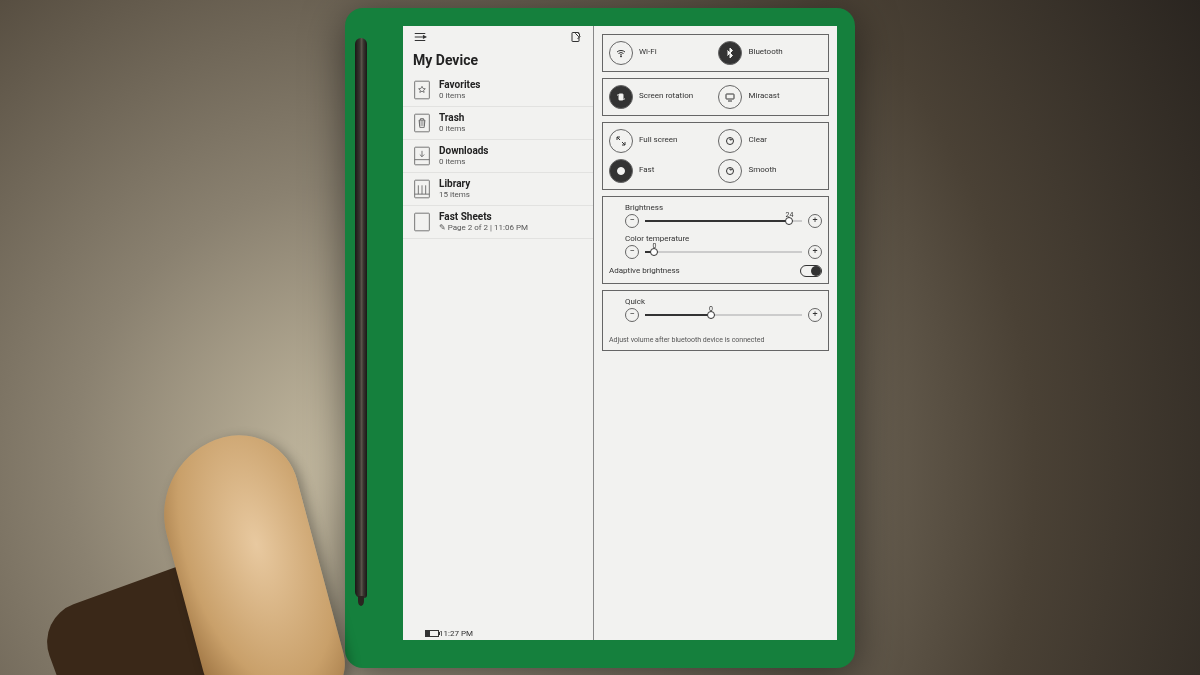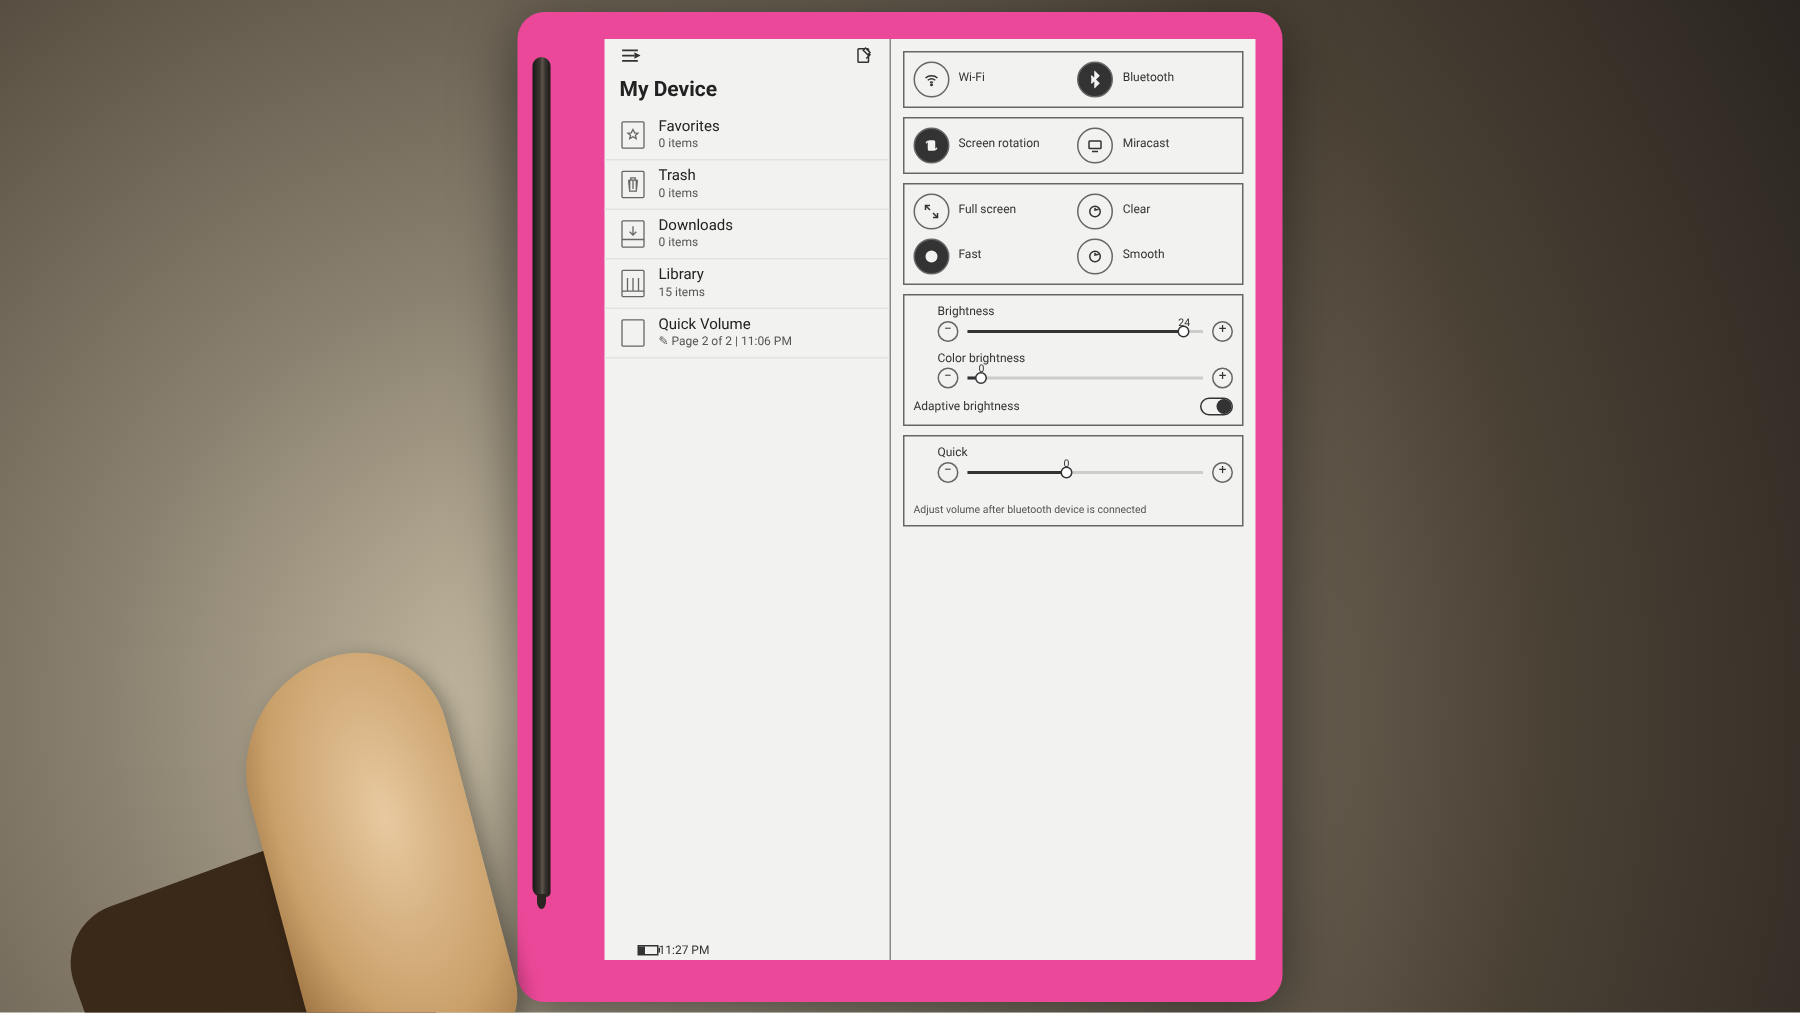--- a/index.html
+++ b/index.html
@@ -28,21 +28,21 @@
     width: 220px; height: 180px;
     background: #3a2818;
     border-radius: 40px;
     transform: rotate(-20deg);
     z-index: 49;
   }
   
   .tablet {
     position: relative;
     width: 510px; height: 660px;
-    background: #ec4899;
+    background: #15803d;
     border-radius: 18px;
     box-shadow: 0 8px 40px rgba(0,0,0,0.5);
     display: flex;
     padding: 18px 18px 28px 58px;
     z-index: 40;
   }
   .stylus {
     position: absolute;
     left: 10px; top: 30px;
     width: 12px; height: 560px;
@@ -102,21 +102,21 @@
     padding: 5px 10px;
     border-bottom: 1px solid #e2e2e0;
     cursor: pointer;
   }
   .folder-icon {
     width: 18px; height: 22px;
     display: flex; align-items: center; justify-content: center;
     flex-shrink: 0;
   }
   .folder-text { display: flex; flex-direction: column; line-height: 1.2; }
-  .folder-name { font-size: 10px; font-weight: 400; color: #222; }
+  .folder-name { font-size: 10px; font-weight: 700; color: #222; }
   .folder-sub { font-size: 8px; color: #555; }
 
   .panel {
     border: 1px solid #666;
     padding: 6px 6px;
     display: flex; flex-direction: column;
     gap: 6px;
   }
   .toggle-row {
     display: flex; gap: 6px;
@@ -310,21 +310,21 @@
           </div>
         </div>
 
         <div class="folder-item">
           <div class="folder-icon">
             <svg viewBox="0 0 24 30" width="18" height="22" stroke="#666" fill="none" stroke-width="1.2">
                 <rect x="2" y="3" width="20" height="24" rx="1"></rect>
               </svg>
           </div>
           <div class="folder-text">
-            <span class="folder-name">Quick Volume</span>
+            <span class="folder-name">Fast Sheets</span>
             <span class="folder-sub">✎ Page 2 of 2  |  11:06 PM</span>
           </div>
         </div>
       </div>
     </div>
 
     <div class="right-pane">
 
       <div class="panel">
         <div class="toggle-row">
@@ -421,21 +421,21 @@
             <div class="round-btn">−</div>
             <div class="slider-track">
               <div class="slider-fill" style="width:92%"></div>
               <div class="slider-thumb" style="left:92%"></div>
               <div class="slider-value" style="left:92%">24</div>
             </div>
             <div class="round-btn">+</div>
           </div>
         </div>
         <div class="slider-block">
-          <div class="slider-label">Color brightness</div>
+          <div class="slider-label">Color temperature</div>
           <div class="slider-row">
             <div class="round-btn">−</div>
             <div class="slider-track">
               <div class="slider-fill" style="width:6%"></div>
               <div class="slider-thumb" style="left:6%"></div>
               <div class="slider-value" style="left:6%">0</div>
             </div>
             <div class="round-btn">+</div>
           </div>
         </div>

